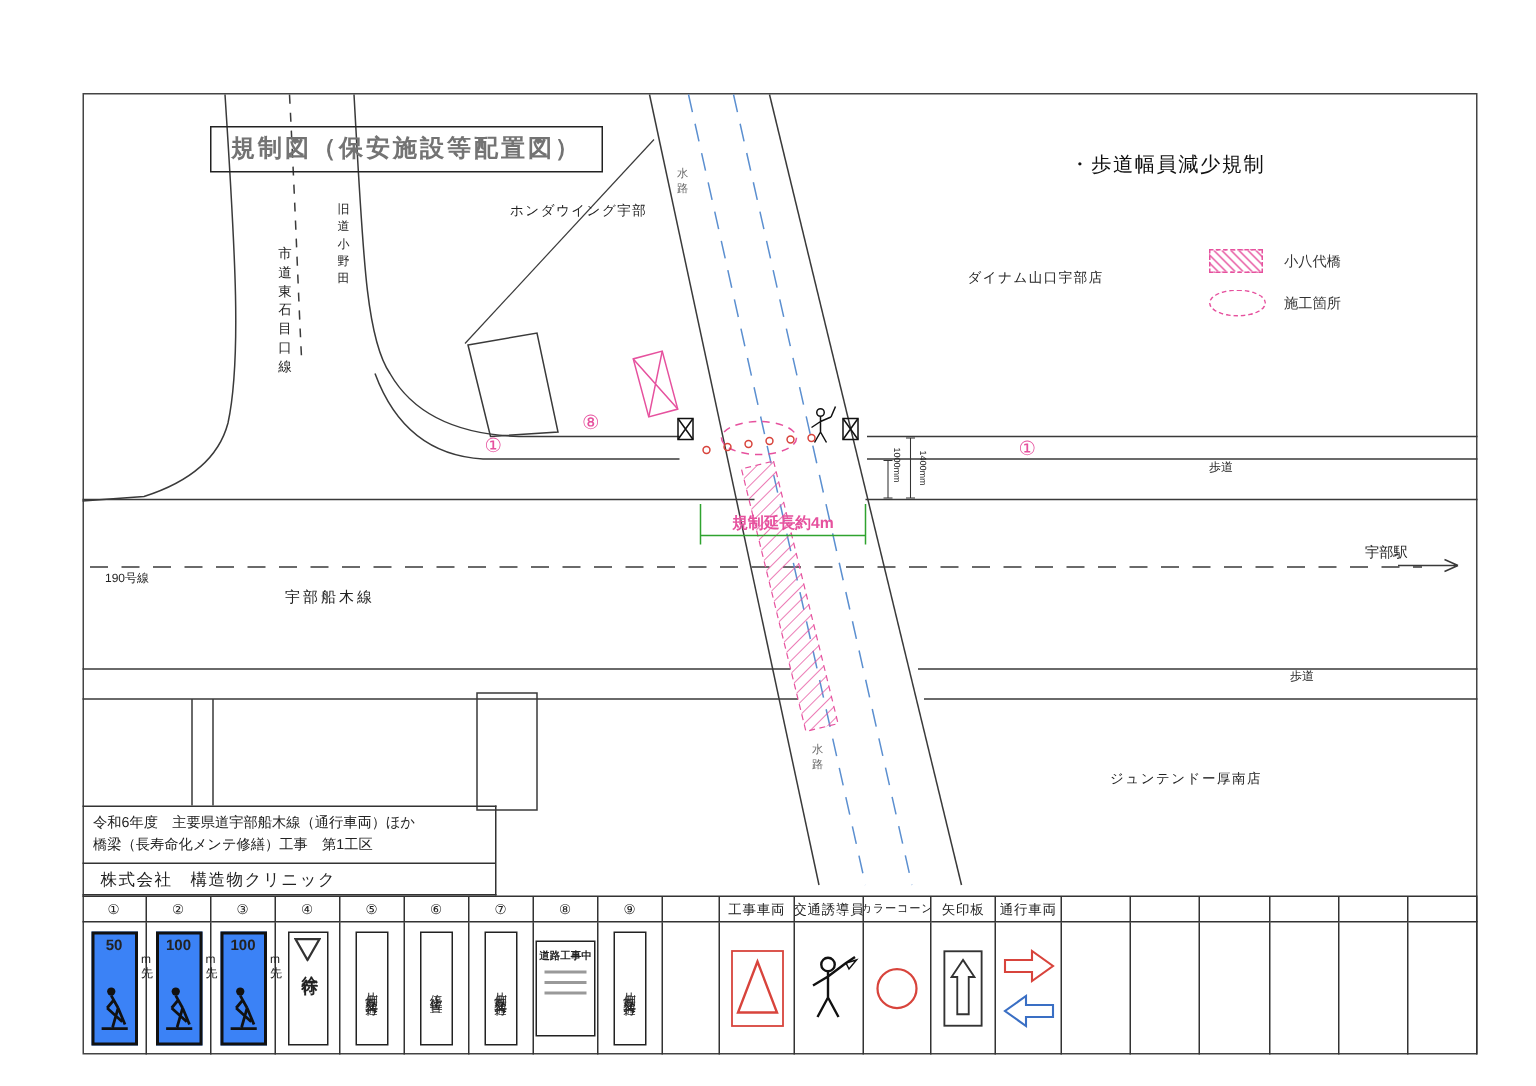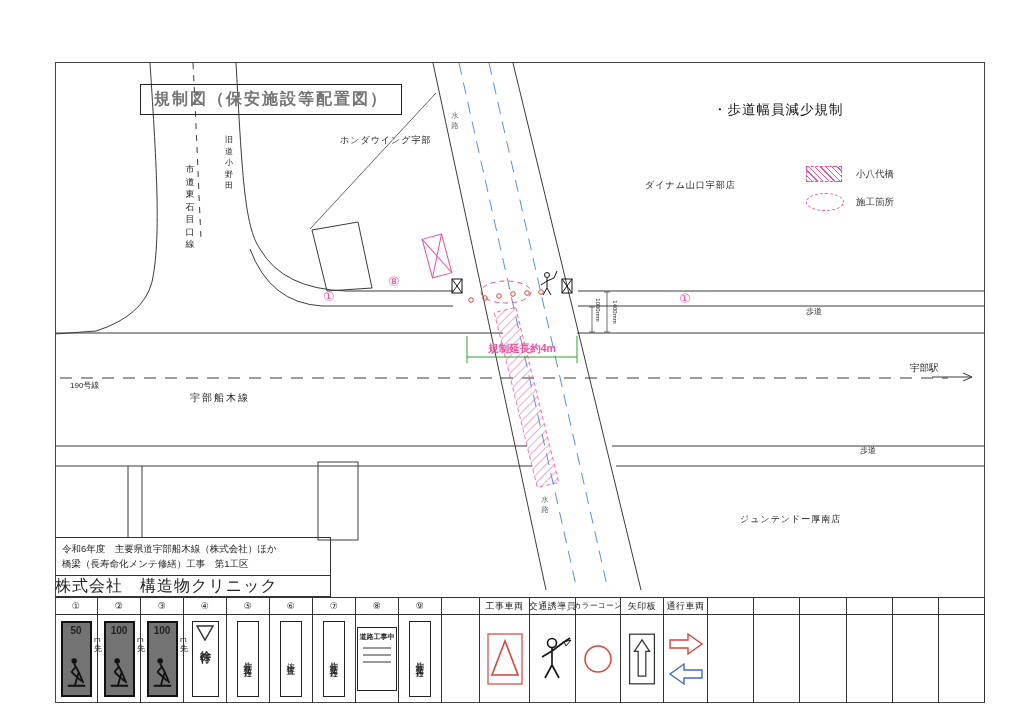--- a/index.html
+++ b/index.html
@@ -20,31 +20,31 @@
   .legend{left:806px;top:166px;font-size:9.5px;color:#333;}
   .legend-row{display:flex;align-items:center;margin-bottom:11px;}
   .legend-swatch{width:34px;height:14px;border:1px dashed #e6519e;margin-right:14px;
     background:repeating-linear-gradient(45deg,transparent 0 3px,#e6519e 3px 4px);}
   .legend-ellipse{width:36px;height:16px;border:1.2px dashed #e6519e;border-radius:50%;margin-right:12px;}
 
   
   .info-box{left:55px;top:537px;width:276px;height:60px;border:1px solid #333;border-left:none;
             box-sizing:border-box;display:flex;flex-direction:column;}
   .info-top{flex:1;border-bottom:1px solid #333;padding:4px 7px;font-size:9.5px;line-height:1.55;}
-  .info-bottom{height:21px;display:flex;align-items:flex-end;padding:0 0;font-size:16px;letter-spacing:1px;}
+  .info-bottom{height:21px;display:flex;align-items:center;padding:0 12px;font-size:11px;letter-spacing:1px;}
 
   
   .sign-table{left:55px;top:597px;width:930px;height:106px;border-top:1px solid #333;box-sizing:border-box;
      display:grid;grid-template-columns:repeat(9,43px) 38px 50px 46px 45px 43px 44px repeat(6,1fr);
      grid-template-rows:17px 1fr;}
   .th{border-right:1px solid #333;border-bottom:1px solid #333;display:flex;align-items:center;
       justify-content:center;font-size:9px;letter-spacing:0.5px;box-sizing:border-box;white-space:nowrap;overflow:hidden;}
   .td{border-right:1px solid #333;display:flex;align-items:center;justify-content:center;box-sizing:border-box;}
   .dist-sign{width:31px;height:76px;border:2px solid #111;display:flex;flex-direction:column;
-             align-items:center;padding-top:2px;box-sizing:border-box;background:#737373;}
+             align-items:center;padding-top:2px;box-sizing:border-box;background:#3b82f6;}
   .dist-num{font-size:10px;font-weight:bold;line-height:1.1;}
   .dist-unit{font-size:8px;line-height:1.1;margin-bottom:1px;padding-left:44px;}
   .slow-sign{width:27px;height:76px;border:1.5px solid #222;display:flex;flex-direction:column;
              align-items:center;padding-top:3px;box-sizing:border-box;}
   .v-sign{width:22px;height:76px;border:1.5px solid #222;display:flex;align-items:center;
           justify-content:center;box-sizing:border-box;}
   .vtext{writing-mode:vertical-rl;text-orientation:upright;font-size:8.5px;letter-spacing:1.5px;line-height:1;}
   .vtext-big{writing-mode:vertical-rl;text-orientation:upright;font-size:11px;font-weight:bold;letter-spacing:2px;}
   .board-sign{width:40px;height:64px;border:1.5px solid #222;display:flex;flex-direction:column;
               align-items:center;padding-top:4px;box-sizing:border-box;}
@@ -162,21 +162,21 @@
     <span>小八代橋</span>
   </div>
   <div class="legend-row">
     <span class="legend-ellipse"></span>
     <span>施工箇所</span>
   </div>
 </div>
 
 <div class="overlay info-box">
   <div class="info-top">
-    <div>令和6年度　主要県道宇部船木線（株式会社）ほか</div>
+    <div>令和6年度　主要県道宇部船木線（通行車両）ほか</div>
     <div>橋梁（長寿命化メンテ修繕）工事　第1工区</div>
   </div>
   <div class="info-bottom">
     <span>株式会社　構造物クリニック</span>
   </div>
 </div>
 
 <div class="overlay sign-table">
 
   <div class="th">①</div>

